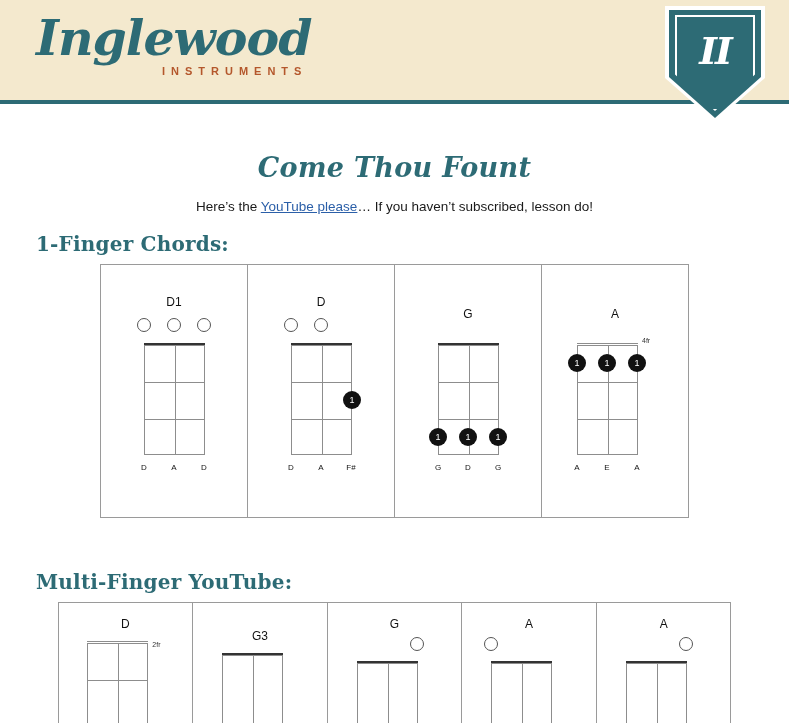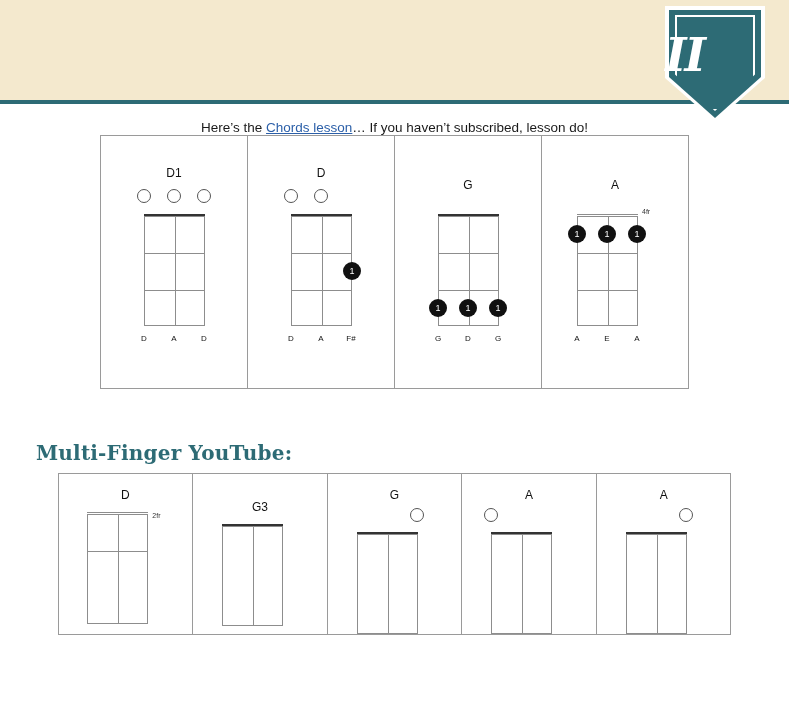--- a/index.html
+++ b/index.html
@@ -69,24 +69,25 @@
   .shield-inner {
     position: absolute;
     left: 10px; top: 9px; right: 10px; bottom: 11px;
     border: 2px solid #ffffff;
     clip-path: polygon(0% 0%, 100% 0%, 100% 62%, 50% 100%, 0% 62%);
   }
   .shield-letters {
     position: absolute;
     left: 0; right: 0;
     top: 22px;
+    text-align: center;
     font-family: "DejaVu Serif", serif;
     font-weight: bold;
     font-style: italic;
-    font-size: 46px;
+    font-size: 38px;
     color: #ffffff;
     letter-spacing: -2px;
   }
 
   
   .content {
     padding: 0 36px;
   }
   .song-title {
     text-align: center;
@@ -214,35 +215,41 @@
   .strname {
     position: absolute;
     transform: translateX(-50%);
   }
   .spacer-gap { height: 34px; }
 </style>
 </head>
 <body>
 
 <div class="header">
+  <div class="brand">
+    <div class="brand-name">Inglewood</div>
+    <div class="brand-sub">INSTRUMENTS</div>
+  </div>
   <div class="shield">
     <div class="shield-outer"></div>
     <div class="shield-mid"></div>
     <div class="shield-inner"></div>
     <div class="shield-letters">II</div>
   </div>
 </div>
 
 <div class="content">
 
+  <div class="song-title">Come Thou Fount</div>
 
   <div class="lesson-line">
-    <span>Here’s the </span><a class="lesson-link">Chords lesson</a><span>… If you haven’t subscribed, lesson do!</span>
+    <span>Here’s the </span><a class="lesson-link">YouTube please</a><span>… If you haven’t subscribed, lesson do!</span>
   </div>
 
+  <div class="section-head">1-Finger Chords:</div>
 
   <table class="chord-table t1">
     <tbody>
         <tr>
 
       <td>
         <div class="chord-cell">
           <div class="chord-label" style="top:30px">D1</div>
           <div class="diagram" style="top:50px; width:80px; height:180px;">
             <div class="open" style="left:10px; top:10px;"></div>

